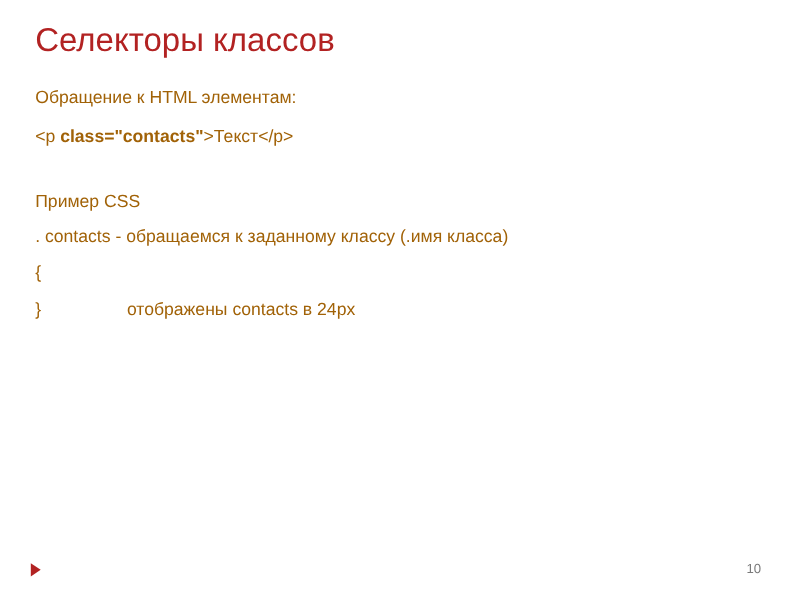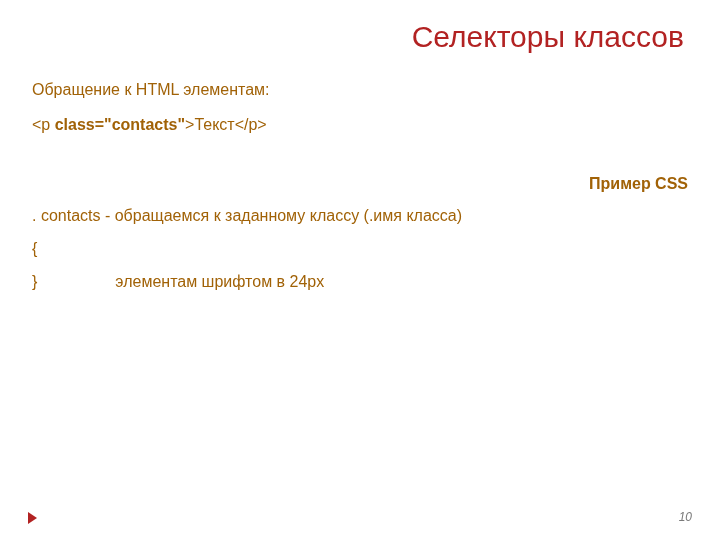--- a/index.html
+++ b/index.html
@@ -14,45 +14,43 @@
     .slide {
       width: 100%;
       height: 100%;
       padding: 20px 32px 24px 32px;
       position: relative;
     }
     .title {
       color: #b22222;
       font-size: 30px;
       font-weight: 400;
-      text-align: right;
       margin-bottom: 20px;
       margin-right: 4px;
     }
     .content {
       font-size: 16px;
       color: #a16207;
       line-height: 2.05;
     }
     .line1 { }
     .line2 { margin-top: 2px; }
     .tag-part { }
     .bold-part { font-weight: 700; }
     .spacer { height: 26px; }
-    .css-heading { font-weight: 700; text-align: right; }
+    .css-heading { font-weight: 400; }
     .css-line { }
     .css-line .gap-wide { display: inline-block; width: 36px; }
     .css-line .gap-big { display: inline-block; width: 78px; }
     .page-number {
       position: absolute;
       bottom: 16px;
       right: 28px;
       font-size: 12px;
       color: #7a7a7a;
-      font-style: italic;
     }
     .corner-icon {
       position: absolute;
       bottom: 16px;
       left: 28px;
       width: 0;
       height: 0;
       border-top: 6px solid transparent;
       border-bottom: 6px solid transparent;
       border-left: 9px solid #b22222;
@@ -75,21 +73,21 @@
     <div class="spacer"></div>
 
     <div class="css-heading">Пример CSS</div>
 
     <div class="css-line">. сontacts   - обращаемся к заданному классу (.имя класса)</div>
 
     <div class="css-line">{</div>
 
 
     <div class="css-line">
-      <span>}</span><span class="gap-big"></span><span>элементам шрифтом в 24px</span>
+      <span>}</span><span class="gap-big"></span><span>отображены сontacts в 24px</span>
     </div>
 
   </div>
 
   <div class="corner-icon"></div>
 
   <div class="page-number">10</div>
 </div>
 
 </body></html>

